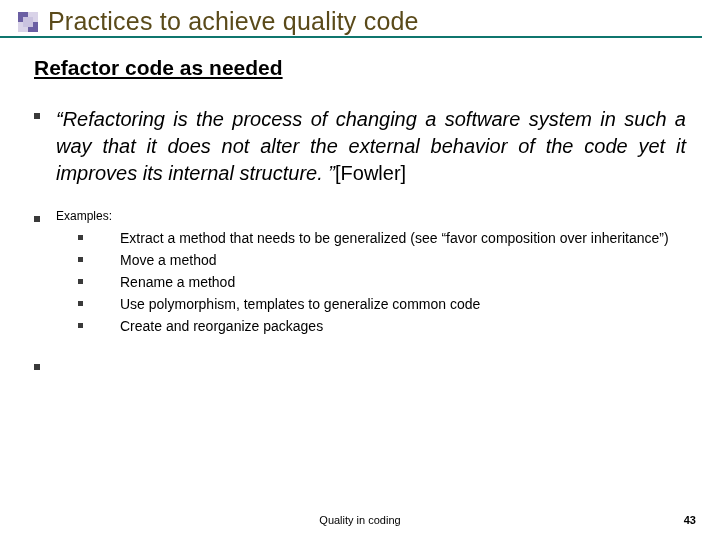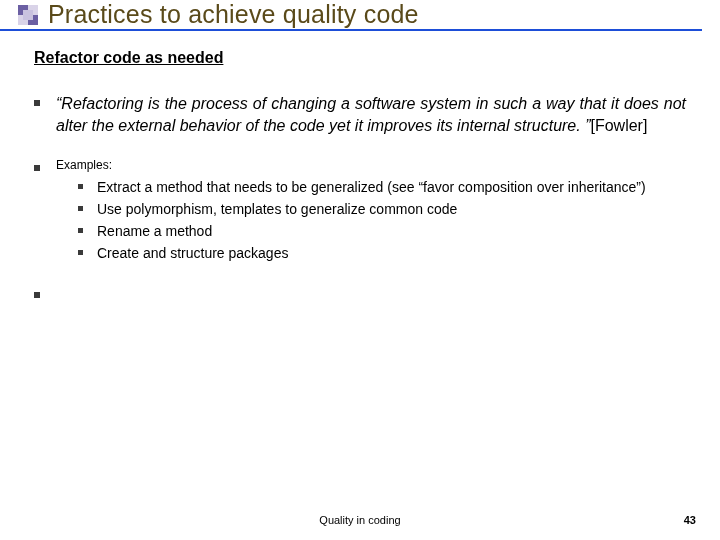--- a/index.html
+++ b/index.html
@@ -7,43 +7,43 @@
     width: 720px;
     height: 540px;
     background: #ffffff;
     font-family: Arial, Helvetica, sans-serif;
     position: relative;
     overflow: hidden;
   }
   .title-bar {
     display: flex;
     align-items: center;
-    padding: 0 0 0 18px;
-    border-bottom: 2px solid #1d4ed8;
+    padding: 7px 0 0 18px;
+    border-bottom: 2px solid #0f766e;
     margin: 0 18px 0 0;
   }
   .title-bullet {
     width: 20px;
     height: 20px;
     margin-right: 10px;
     flex-shrink: 0;
   }
   .title-bullet svg { display: block; }
   .title-text {
     font-size: 25px;
     color: #5a4a1a;
     font-weight: 400;
     letter-spacing: 0.2px;
   }
   .content {
     padding: 18px 34px 0 34px;
     color: #000;
   }
   .subtitle {
-    font-size: 16px;
+    font-size: 21px;
     font-weight: bold;
     text-decoration: underline;
     margin-bottom: 26px;
   }
   .bullet-row {
     display: flex;
     align-items: flex-start;
     margin-bottom: 22px;
   }
   .bullet-row.tight { margin-bottom: 4px; }
@@ -55,35 +55,35 @@
     margin-right: 16px;
     flex-shrink: 0;
   }
   .sq.small {
     width: 5px;
     height: 5px;
     margin-top: 6px;
     margin-right: 14px;
   }
   .lvl1-text {
-    font-size: 16px;
+    font-size: 20px;
     line-height: 1.35;
     text-align: justify;
   }
   .lvl1-text.italic-quote { }
   .lvl1-text .quote { font-style: italic; }
   .lvl1-label {
     font-size: 12px;
   }
   .nested {
     padding-left: 44px;
     margin-top: 6px;
     margin-bottom: 22px;
   }
-  .nested .bullet-row { margin-bottom: 3px; }
+  .nested .bullet-row { margin-bottom: 3px; gap: 23px; }
   .lvl2-text {
     font-size: 14px;
     line-height: 1.35;
     text-align: justify;
   }
   .footer {
     position: absolute;
     bottom: 14px;
     left: 0;
     width: 720px;
@@ -133,29 +133,33 @@
     <div class="sq"></div>
     <div class="lvl1-label">Examples:</div>
   </div>
   <div class="nested">
     <div class="bullet-row">
       <div class="sq small"></div>
       <div class="lvl2-text">Extract a method that needs to be generalized (see “favor composition over inheritance”)</div>
     </div>
     <div class="bullet-row">
       <div class="sq small"></div>
-      <div class="lvl2-text">Use polymorphism, templates to generalize common code</div>
+      <div class="lvl2-text">Move a method</div>
     </div>
     <div class="bullet-row">
       <div class="sq small"></div>
       <div class="lvl2-text">Rename a method</div>
     </div>
     <div class="bullet-row">
       <div class="sq small"></div>
-      <div class="lvl2-text">Create and structure packages</div>
+      <div class="lvl2-text">Use polymorphism, templates to generalize common code</div>
+    </div>
+    <div class="bullet-row">
+      <div class="sq small"></div>
+      <div class="lvl2-text">Create and reorganize packages</div>
     </div>
   </div>
 
   <div class="bullet-row">
     <div class="sq"></div>
   </div>
 </div>
 
 <div class="footer">
   <span class="footer-text">Quality in coding</span>

